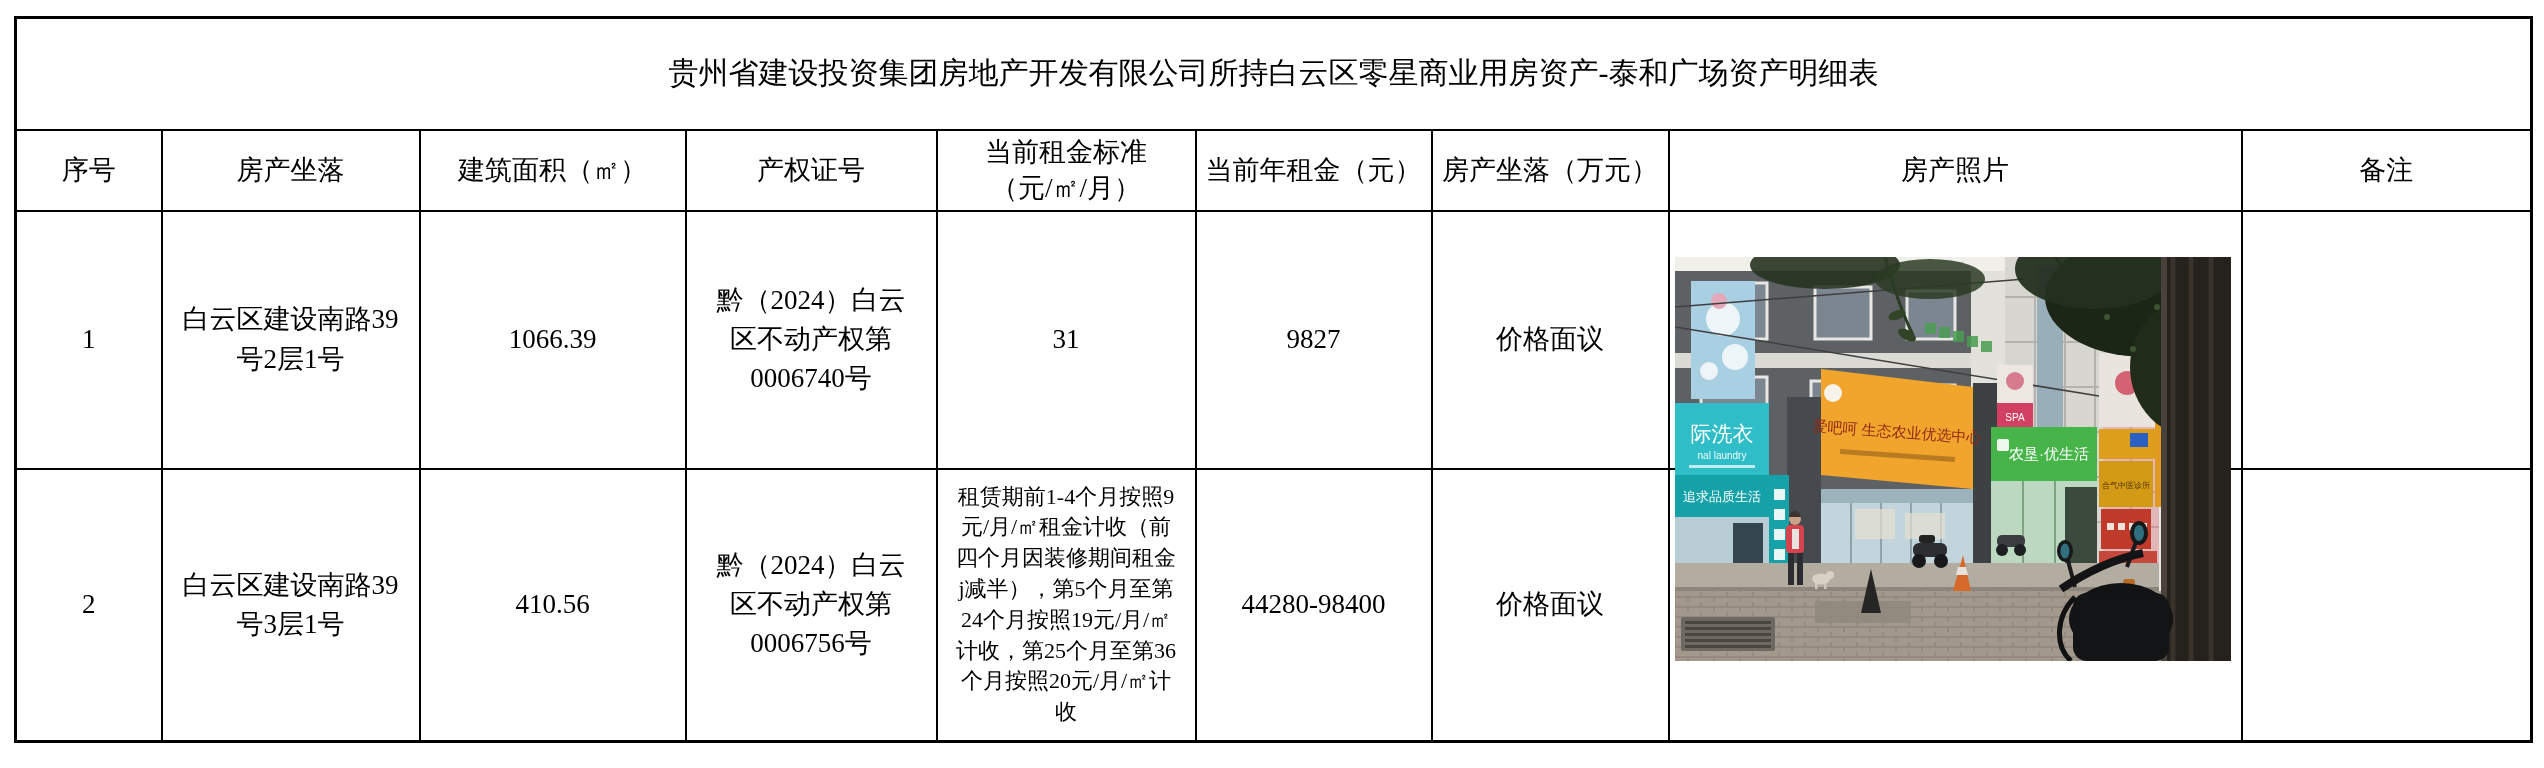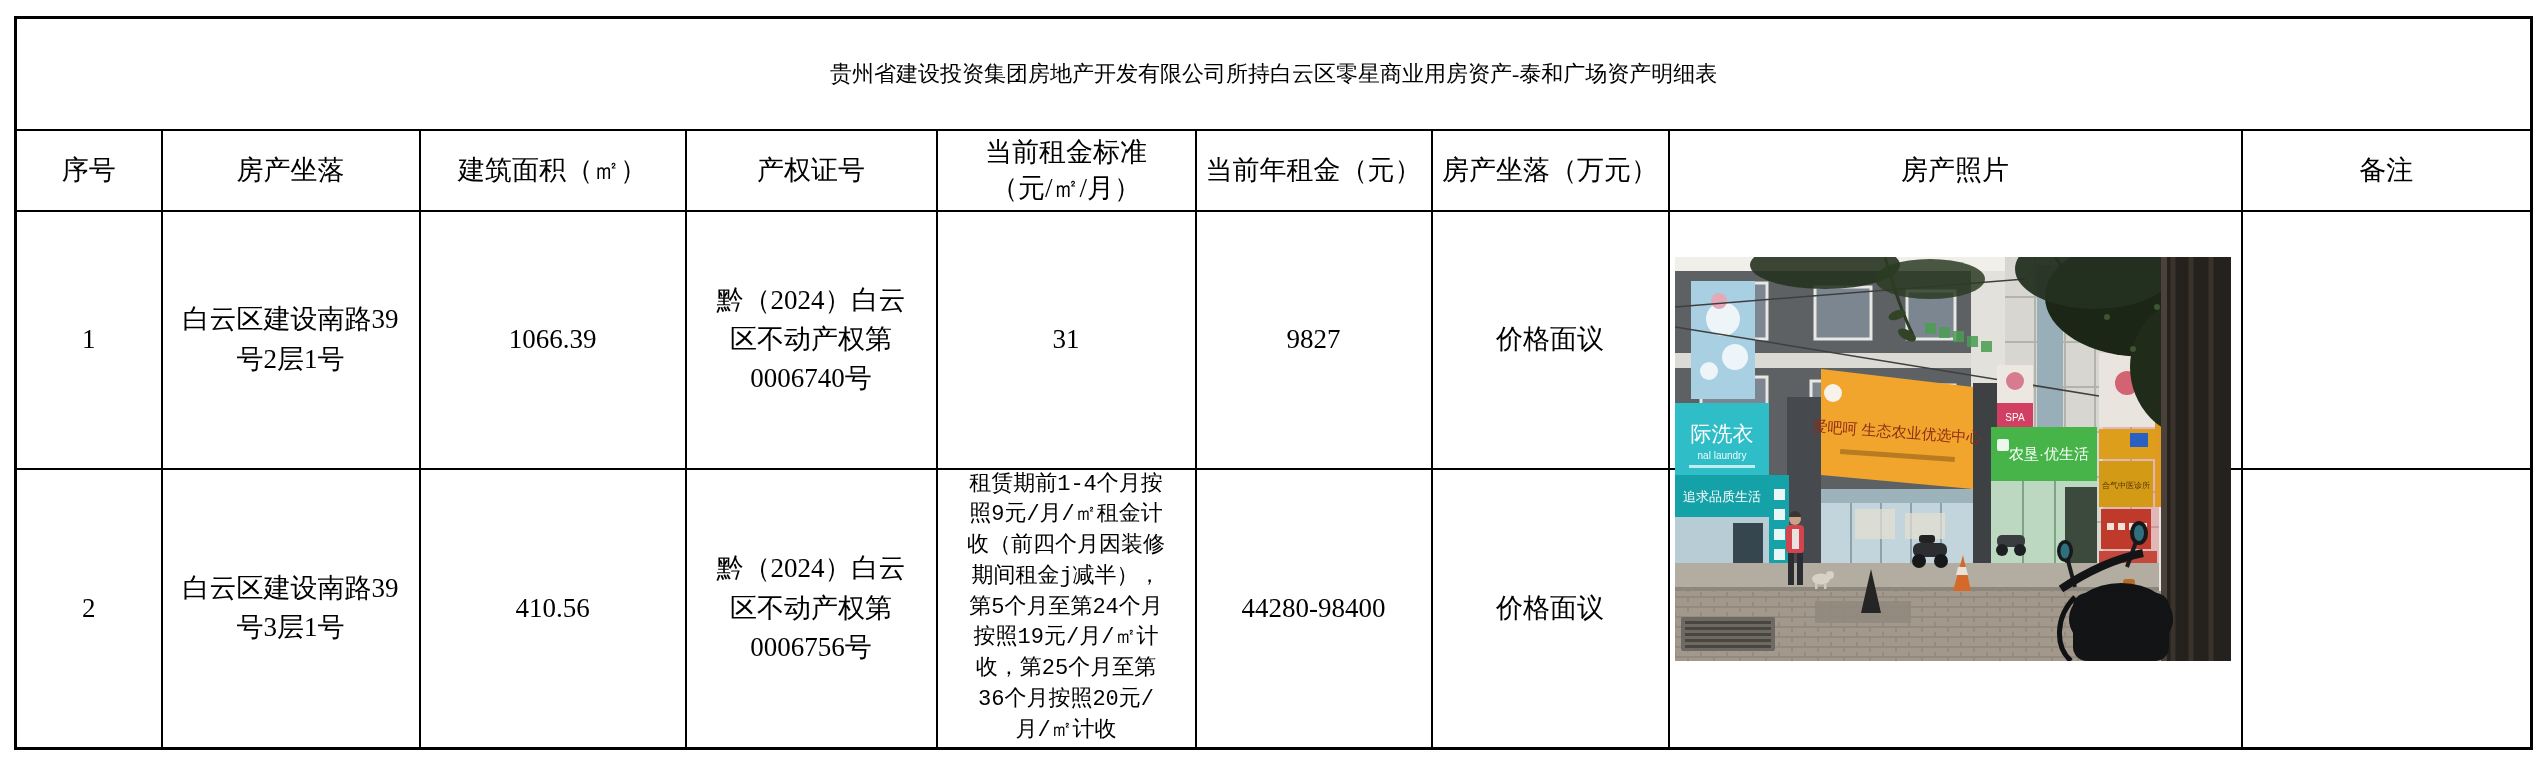--- a/index.html
+++ b/index.html
@@ -10,30 +10,30 @@
   }
   table.asset-table {
     position:absolute; left:14px; top:16px; width:2516px;
     table-layout:fixed; border-collapse:collapse; border:3px solid #000;
   }
   .asset-table th, .asset-table td {
     border:2px solid #000; background:#fff; color:#000;
     text-align:center; vertical-align:middle;
     font-weight:normal; overflow:hidden; padding:0 6px;
   }
-  .title-cell  { height:112px; font-size:22px; }
+  .title-cell  { height:112px; font-size:30px; }
   tr.header-row{ height:81px; }
   tr.header-row th { font-size:27px; line-height:1.35; }
   th.hdr-rent  { padding:0 19px; }
   tr.data-row-1{ height:258px; }
   tr.data-row-2{ height:273px; }
   tr.data-row-1 td, tr.data-row-2 td { font-size:27px; line-height:1.45; }
   td.cell-addr { padding:0 12px; }
   td.cell-cert { padding:0 18px; }
-  td.cell-rent-long { font-size:22px !important; line-height:1.4 !important; padding:0 28px;font-family:Liberation Mono, monospace; }
+  td.cell-rent-long { font-size:22px !important; line-height:1.4 !important; padding:0 17px; }
   .photo-wrap {
     position:absolute; left:1675px; top:257px; width:556px; height:404px;
     z-index:5; overflow:hidden; background:#e8e7e3;
   }
   .photo-wrap svg { display:block; width:556px; height:404px; }
   .svgtxt { font-family:"Liberation Sans","DejaVu Sans",sans-serif; }
 </style>
 </head>
 <body>
 

